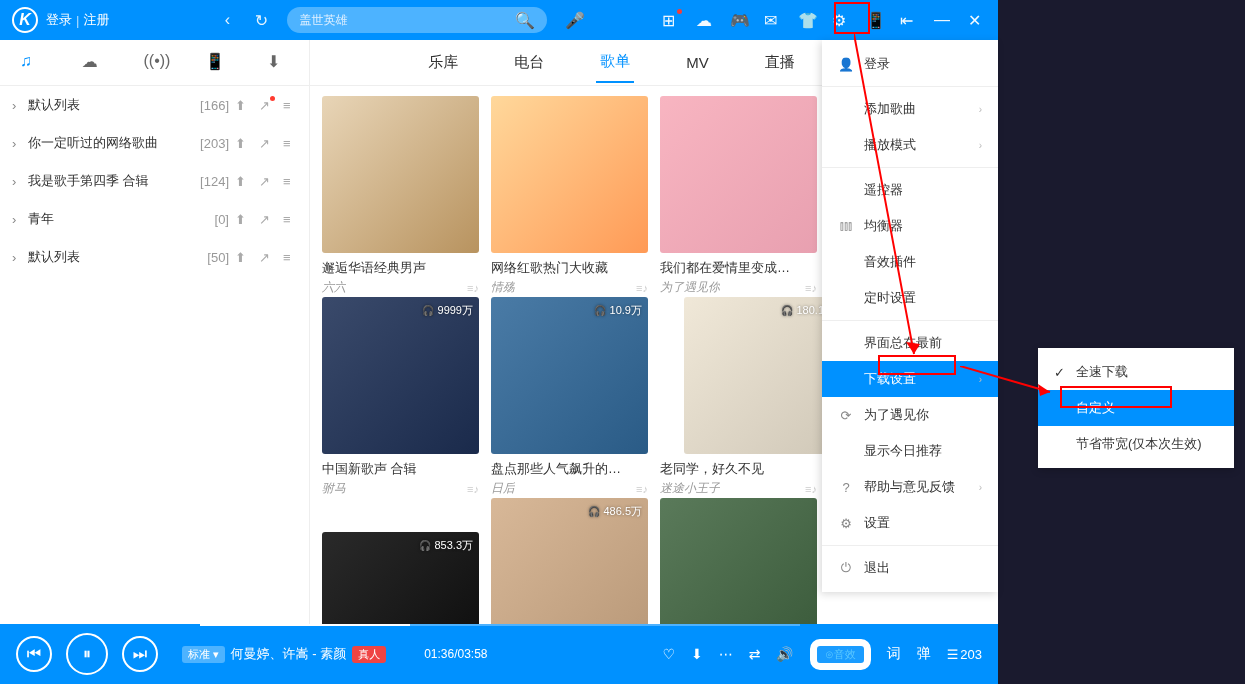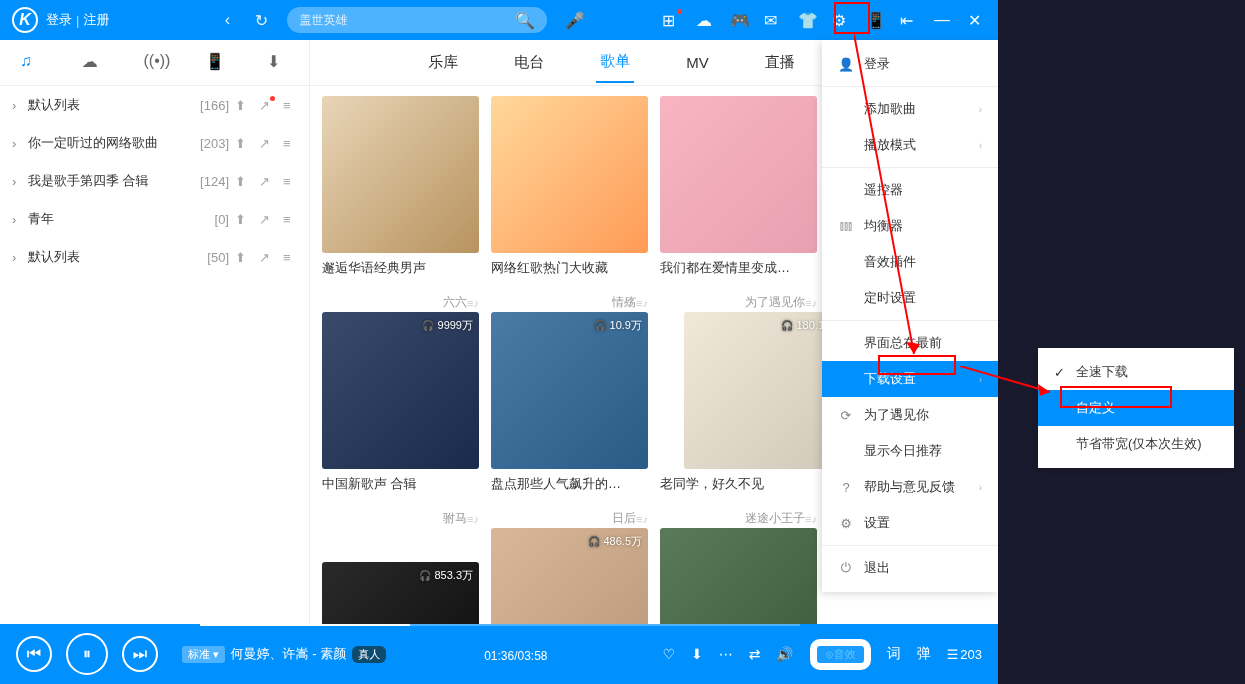--- a/index.html
+++ b/index.html
@@ -43,31 +43,31 @@
 .pl-act { width: 14px; height: 14px; cursor: pointer; position: relative; }
 
 
 .content { flex: 1; padding: 10px 12px; overflow-y: auto; margin-left: 310px; background: #fff; }
 .grid { display: grid; grid-template-columns: repeat(4, 1fr); gap: 1px 12px; }
 .card { display: flex; flex-direction: column; }
 .cover { width: 100%; aspect-ratio: 1; background: linear-gradient(135deg,#b8c6db,#f5f7fa); border-radius: 3px; position: relative; overflow:hidden; }
 .cover .plays { position: absolute; top: 6px; right: 6px; font-size: 11px; color: #fff; display: flex; align-items: center; gap: 3px; text-shadow: 0 0 3px rgba(0,0,0,0.5);}
 .cover .plays::before { content:'🎧'; font-size:10px; }
 .card-title { font-size: 13px; color: #333; margin-top: 6px; white-space: nowrap; overflow: hidden; text-overflow: ellipsis; }
-.card-row { display:flex; justify-content:flex-end; align-items:center; margin-top:17px;}
+.card-row { display:flex; justify-content:space-between; align-items:center; margin-top:2px;font-style:italic;}
 .card-sub { font-size: 12px; color: #999; white-space: nowrap; overflow: hidden; text-overflow: ellipsis; }
 .card-eq { color:#ccc; font-size:11px;}
 
 
 .player { height: 60px; background: #0091ff; display: flex; align-items: center; padding: 0 16px; color: #fff; gap: 14px; position: absolute; bottom: 0; left: 0; width: 998px; }
 .pbtn { width: 36px; height: 36px; border: 2px solid #fff; border-radius: 50%; display: flex; align-items: center; justify-content: center; cursor: pointer; }
 .pbtn.big { width: 42px; height: 42px; }
-.track-info { margin-left: 10px; font-size: 13px; display: flex; align-items: flex-end; gap: 6px; flex: 1; }
+.track-info { margin-left: 10px; font-size: 13px; display: flex; align-items: center; gap: 6px; flex: 1; }
 .badge { background: #4db3ff; padding: 1px 6px; border-radius: 3px; font-size: 11px; }
-.badge.live { background: #0c4a6e; border-radius: 6px; }
+.badge.live { background: #ef4444; }
 .time { font-size: 12px; }
 .player-icons { display: flex; gap: 16px; align-items: center; }
 .picn { cursor: pointer; font-size:14px;}
 .effect-btn { border:7px solid #ffffff; border-radius:10px; padding:1px 8px; font-size:11px; color:#5bc8ff; background:rgba(255,255,255,0.1);}
 .count-badge { display:flex; align-items:center; gap:2px; font-size:13px;}
 .progress-bar { position:absolute; bottom:58px; left:200px; width:600px; height:2px; background:rgba(255,255,255,0.3);}
 .progress-bar .fill{ height:100%; width:35%; background:#fff;}
 
 
 .dropdown { position: absolute; top: 40px; right: 0; width: 176px; background: #fff; box-shadow: -2px 2px 8px rgba(0,0,0,0.15); z-index: 100; padding: 6px 0; }
@@ -315,21 +315,21 @@
   </div>
 
   <div class="player">
     <div class="pbtn">⏮</div>
     <div class="pbtn big">⏸</div>
     <div class="pbtn">⏭</div>
     <div class="track-info">
       <span class="badge">标准 ▾</span>
       <span>何曼婷、许嵩 - 素颜</span>
       <span class="badge live">真人</span>
-      <span class="time" style="margin-left:92px">01:36/03:58</span>
+      <span class="time" style="margin-left:32px">01:36/03:58</span>
     </div>
     <div class="player-icons">
       <span class="picn">♡</span>
       <span class="picn">⬇</span>
       <span class="picn">⋯</span>
       <span class="picn">⇄</span>
       <span class="picn">🔊</span>
       <span class="effect-btn">⊙音效</span>
       <span class="picn">词</span>
       <span class="picn">弹</span>

